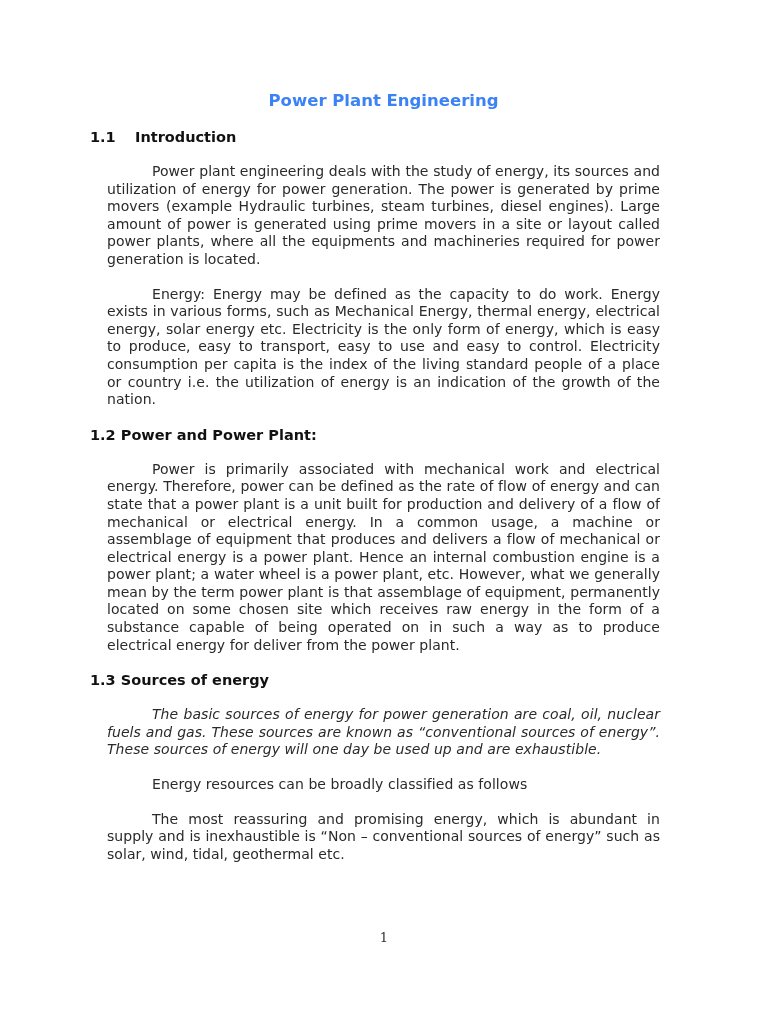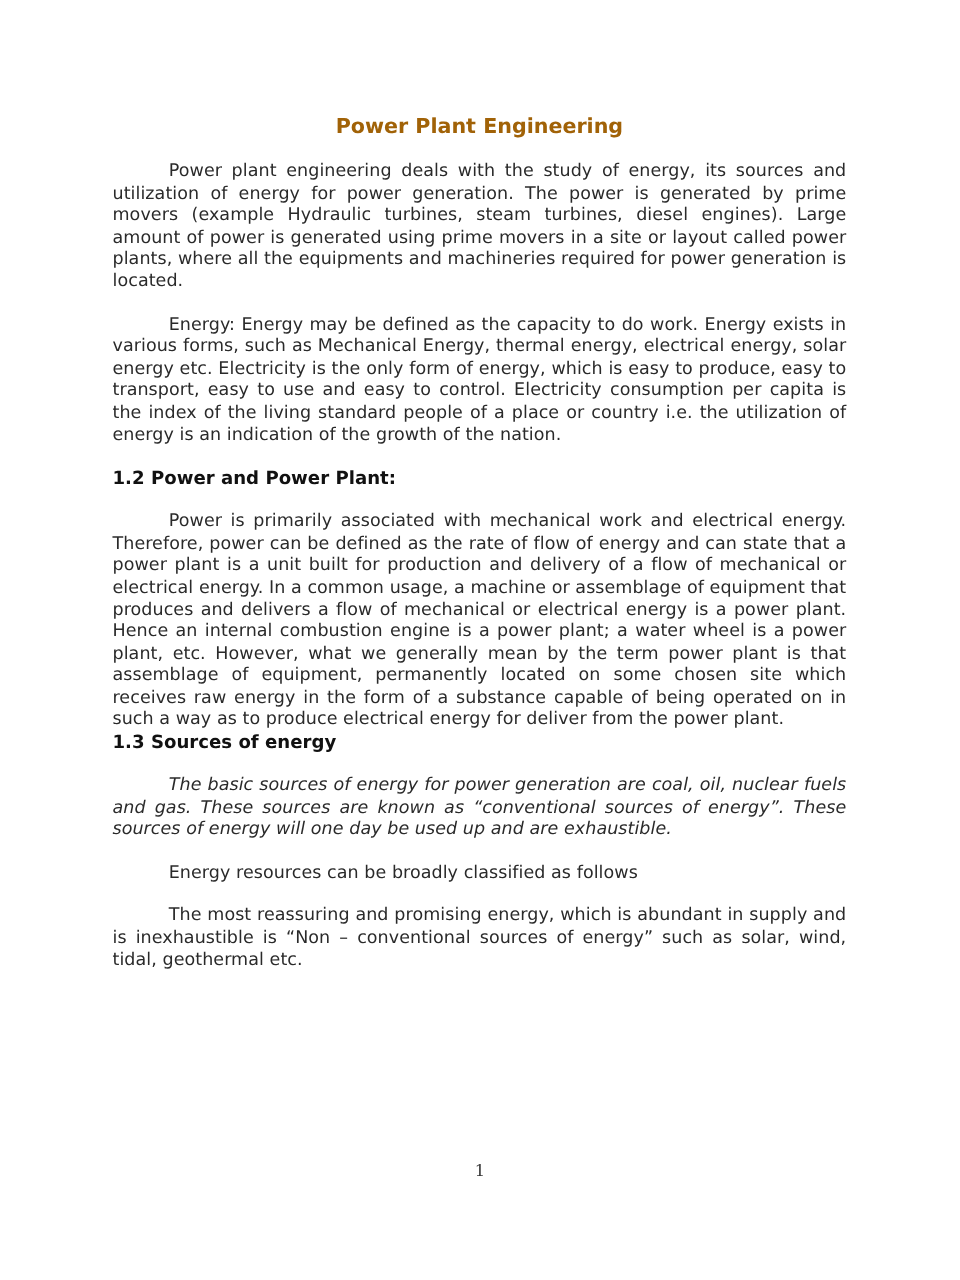--- a/index.html
+++ b/index.html
@@ -27,41 +27,41 @@
       left: 90px;
       top: 90px;
       width: 587px;
     }
     .doc-title {
       text-align: center;
       font-weight: bold;
       font-size: 16.5px;
       line-height: 22px;
       margin: 0;
-      color: #a16207;
+      color: #3b82f6;
     }
     .section-heading {
       font-weight: bold;
       font-size: 14.5px;
       line-height: 18px;
       margin: 0;
       color: #111111;
     }
     .heading-num {
       display: inline-block;
     }
     .heading-num.tabbed {
       width: 45px;
     }
     .para {
       font-size: 14px;
       line-height: 17.6px;
       text-align: justify;
       text-indent: 45px;
-      margin: 0;
+      margin: 17px;
       color: #2a2a2a;
       letter-spacing: 0.05px;
     }
     .page-number {
       position: absolute;
       top: 930px;
       left: 0;
       width: 768px;
       text-align: center;
       font-family: "DejaVu Serif", serif;
@@ -70,20 +70,23 @@
     }
   </style>
 </head>
 <body>
 
 <div class="page">
   <div class="content">
 
     <h1 class="doc-title">Power Plant Engineering</h1>
 
+    <h2 class="section-heading" style="margin-top:16px;">
+      <span class="heading-num tabbed">1.1</span><span>Introduction</span>
+    </h2>
     <p class="para" style="margin-top:17px;">Power plant engineering deals with the study of energy, its sources and utilization of energy for power generation. The power is generated by prime movers (example Hydraulic turbines, steam turbines, diesel engines). Large amount of power is generated using prime movers in a site or layout called power plants, where all the equipments and machineries required for power generation is located.</p>
     <p class="para" style="margin-top:17px;">Energy: Energy may be defined as the capacity to do work. Energy exists in various forms, such as Mechanical Energy, thermal energy, electrical energy, solar energy etc. Electricity is the only form of energy, which is easy to produce, easy to transport, easy to use and easy to control. Electricity consumption per capita is the index of the living standard people of a place or country i.e. the utilization of energy is an indication of the growth of the nation.</p>
 
     <h2 class="section-heading" style="margin-top:17px;">
       <span class="heading-num">1.2</span> <span>Power and Power Plant:</span>
     </h2>
     <p class="para" style="margin-top:17px;">Power is primarily associated with mechanical work and electrical energy. Therefore, power can be defined as the rate of flow of energy and can state that a power plant is a unit built for production and delivery of a flow of mechanical or electrical energy. In a common usage, a machine or assemblage of equipment that produces and delivers a flow of mechanical or electrical energy is a power plant. Hence an internal combustion engine is a power plant; a water wheel is a power plant, etc. However, what we generally mean by the term power plant is that assemblage of equipment, permanently located on some chosen site which receives raw energy in the form of a substance capable of being operated on in such a way as to produce electrical energy for deliver from the power plant.</p>
 
     <h2 class="section-heading" style="">
       <span class="heading-num">1.3</span> <span>Sources of energy</span>

